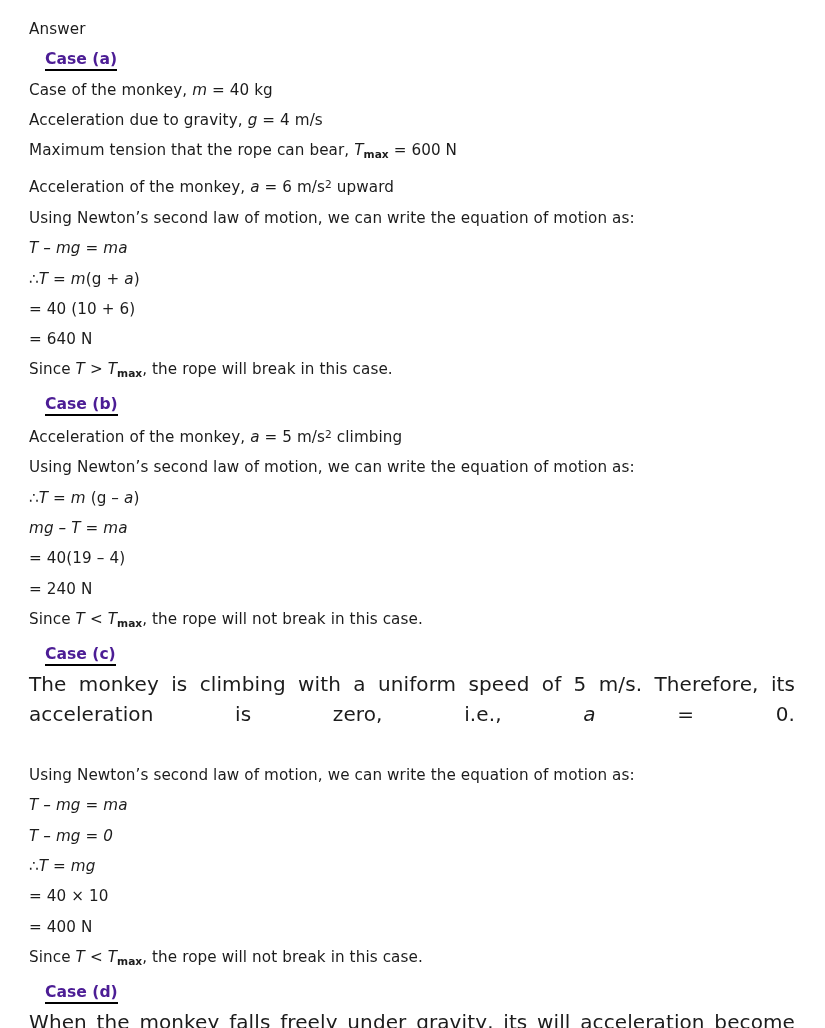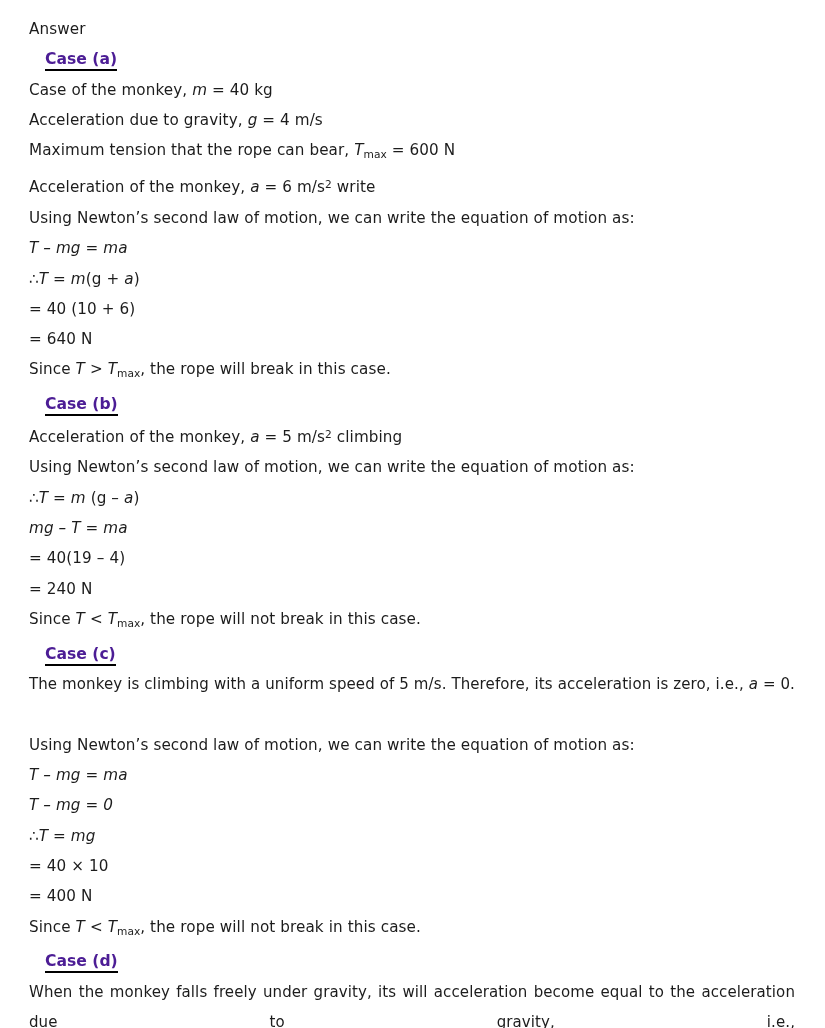--- a/index.html
+++ b/index.html
@@ -23,21 +23,21 @@
     padding: 14px 30px 0 29px;
   }
   .line {
     font-size: 15.2px;
     line-height: 30.3px;
     white-space: nowrap;
     letter-spacing: 0.1px;
     color: #1c1c1c;
   }
   .para {
-    font-size: 15px;
+    font-size: 20px;
     line-height: 30.3px;
     text-align: justify;
     text-justify: inter-word;
     color: #1c1c1c;
     letter-spacing: 0.1px;
     width: 766px;
   }
   .para::after {
     content: "";
     display: inline-block;
@@ -53,21 +53,21 @@
   }
   .heading span.hd-text {
     border-bottom: 2px solid #000000;
     padding-bottom: 1px;
     display: inline-block;
     line-height: 18px;
   }
   .it { font-style: italic; }
   sub {
     font-size: 0.70em;
-    font-weight: normal;
+    font-weight: bold;
     font-style: normal;
     vertical-align: -0.25em;
     letter-spacing: 0;
   }
   sup {
     font-size: 0.70em;
     vertical-align: 0.42em;
     letter-spacing: 0;
   }
   .eq { font-style: italic; }
@@ -80,21 +80,21 @@
   <div class="line">Answer</div>
 
   <div class="heading"><span class="hd-text">Case (a)</span></div>
 
   <div class="line"><span>Case of the monkey, </span><span class="it">m</span><span> = 40 kg</span></div>
 
   <div class="line"><span>Acceleration due to gravity, </span><span class="it">g</span><span> = 4 m/s</span></div>
 
   <div class="line"><span>Maximum tension that the rope can bear, </span><span class="it">T</span><sub>max</sub><span> = 600 N</span></div>
 
-  <div class="line"><span>Acceleration of the monkey, </span><span class="it">a</span><span> = 6 m/s</span><sup>2</sup><span> write</span></div>
+  <div class="line"><span>Acceleration of the monkey, </span><span class="it">a</span><span> = 6 m/s</span><sup>2</sup><span> upward</span></div>
 
   <div class="line">Using Newton’s second law of motion, we can write the equation of motion as:</div>
 
   <div class="line eq">T – mg = ma</div>
 
   <div class="line"><span class="it">∴</span><span class="it">T</span><span> = </span><span class="it">m</span><span>(g + </span><span class="it">a</span><span>)</span></div>
 
   <div class="line">= 40 (10 + 6)</div>
 
   <div class="line">= 640 N</div>

